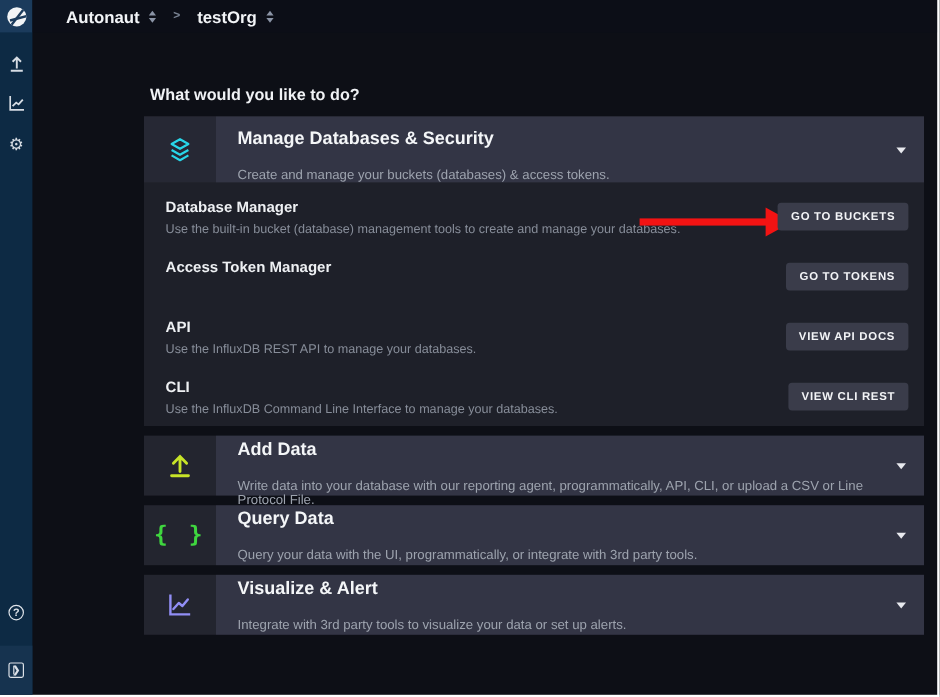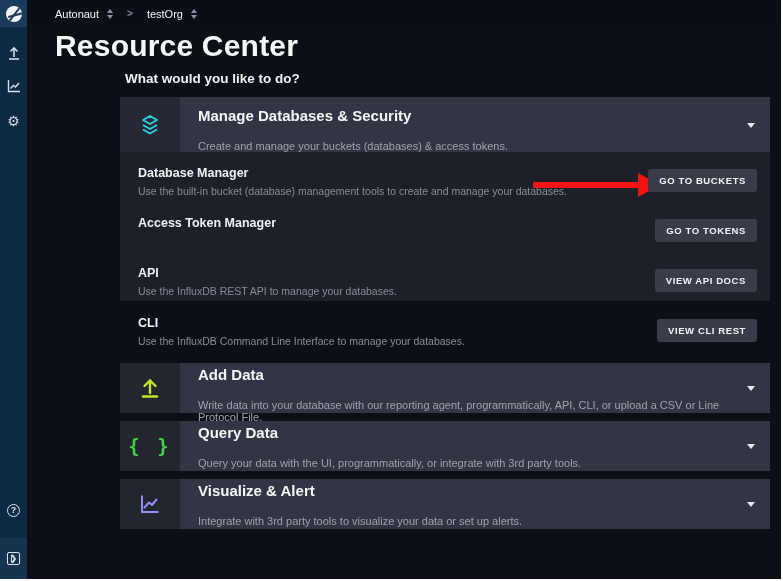--- a/index.html
+++ b/index.html
@@ -22,41 +22,41 @@
   .side-btn { width:27px; height:22px; display:flex; align-items:center; justify-content:center; cursor:pointer; }
   .gear-glyph { color:#d6dce3; font-size:14px; font-family:"DejaVu Sans", sans-serif; line-height:1; }
   .help-btn { position:absolute; left:0; bottom:58px; width:27px; height:22px; display:flex; align-items:center; justify-content:center; }
   .help-circle { width:13px; height:13px; border:1.4px solid #dde2e8; border-radius:50%; color:#dde2e8; font-size:9px; font-weight:bold; display:flex; align-items:center; justify-content:center; }
   .bottom-cell { position:absolute; left:0; bottom:0; width:27px; height:41px; background:#16334f; display:flex; align-items:center; justify-content:center; }
   .panel-toggle-glyph { width:13px; height:13px; border:1.4px solid #dde2e8; border-radius:2px; color:#dde2e8; font-size:8px; font-weight:bold; display:flex; align-items:center; justify-content:center; position:relative; }
   .panel-toggle-glyph:before { content:""; position:absolute; left:3px; top:2px; bottom:2px; width:1.3px; background:#dde2e8; }
 
   
   .topbar { position:absolute; left:27px; top:0; right:0; height:27px; background:#0c0e17; display:flex; align-items:center; padding-left:28px; }
-  .crumb { color:#f2f4f7; font-size:11px; font-weight:normal; cursor:pointer; }
+  .crumb { color:#f2f4f7; font-size:14px; font-weight:bold; cursor:pointer; }
   .sort-caret { display:inline-flex; flex-direction:column; gap:2px; margin:0 14px 0 8px; cursor:pointer; }
   .sort-caret i { display:block; width:0; height:0; border-left:3.5px solid transparent; border-right:3.5px solid transparent; }
   .sort-caret .up { border-bottom:4px solid #8b94a6; }
   .sort-caret .dn { border-top:4px solid #8b94a6; }
   .crumb-sep { color:#7b8494; font-size:10px; font-weight:bold; margin-right:14px; }
 
   
   .page-title { position:absolute; left:55px; top:29px; color:#f5f7f9; font-size:30px; font-weight:bold; letter-spacing:.2px; }
   .page-subtitle { position:absolute; left:125px; top:71px; color:#f0f2f5; font-size:13.5px; font-weight:bold; }
 
   
   .panel { position:absolute; left:120px; width:650px; }
   .panel-head { display:flex; height:55px; cursor:pointer; }
   .icon-cell { width:60px; flex:0 0 60px; background:#262834; display:flex; align-items:center; justify-content:center; }
   .head-body { flex:1; background:#333545; padding:10px 34px 0 18px; position:relative; }
   .head-title { color:#f4f6f8; font-size:15px; font-weight:bold; }
   .head-desc { color:#9da3ae; font-size:11px; margin-top:16px; }
   .head-caret { position:absolute; right:15px; top:50%; margin-top:-2px; width:0; height:0; border-left:4.5px solid transparent; border-right:4.5px solid transparent; border-top:5px solid #e8e9ee; }
 
-  .panel.expanded { top:97px; height:204px; background:#1e2029; }
+  .panel.expanded { top:97px; height:258px; background:#1e2029; }
   .rows { padding-top:8px; }
   .exp-row { position:relative; height:50px; }
   .row-title { position:absolute; left:18px; top:6px; color:#eef0f3; font-size:12.5px; font-weight:bold; }
   .row-desc  { position:absolute; left:18px; top:25px; color:#878d99; font-size:10.5px; }
   .row-btn { position:absolute; right:13px; top:9px; background:#3a3c4a; color:#f3f4f7; border:none; border-radius:3px;
              font-family:"Liberation Sans", sans-serif; font-size:9.5px; font-weight:bold; letter-spacing:.6px;
              padding:6px 11px; cursor:pointer; white-space:nowrap; }
 
   .panel.single { height:50px; }
   .panel.single .panel-head { height:50px; }
@@ -118,21 +118,20 @@
         <i class="dn"></i>
       </span>
     <span class="crumb-sep">&gt;</span>
     <span class="crumb">testOrg</span>
     <span class="sort-caret">
         <i class="up"></i>
         <i class="dn"></i>
       </span>
   </header>
 
-  <h1 class="page-title">Resource Center</h1>
   <div class="page-subtitle">What would you like to do?</div>
 
   <section class="panel expanded">
     <div class="panel-head">
       <div class="icon-cell">
         <svg width="26" height="26" viewBox="0 0 26 26" fill="none" stroke="#28d6e8" stroke-width="1.8" stroke-linejoin="round">
           <path d="M13 4 L20 8 L13 12 L6 8 Z"></path>
           <path d="M6 13 L13 17 L20 13"></path>
           <path d="M6 17.5 L13 21.5 L20 17.5"></path>
         </svg>

